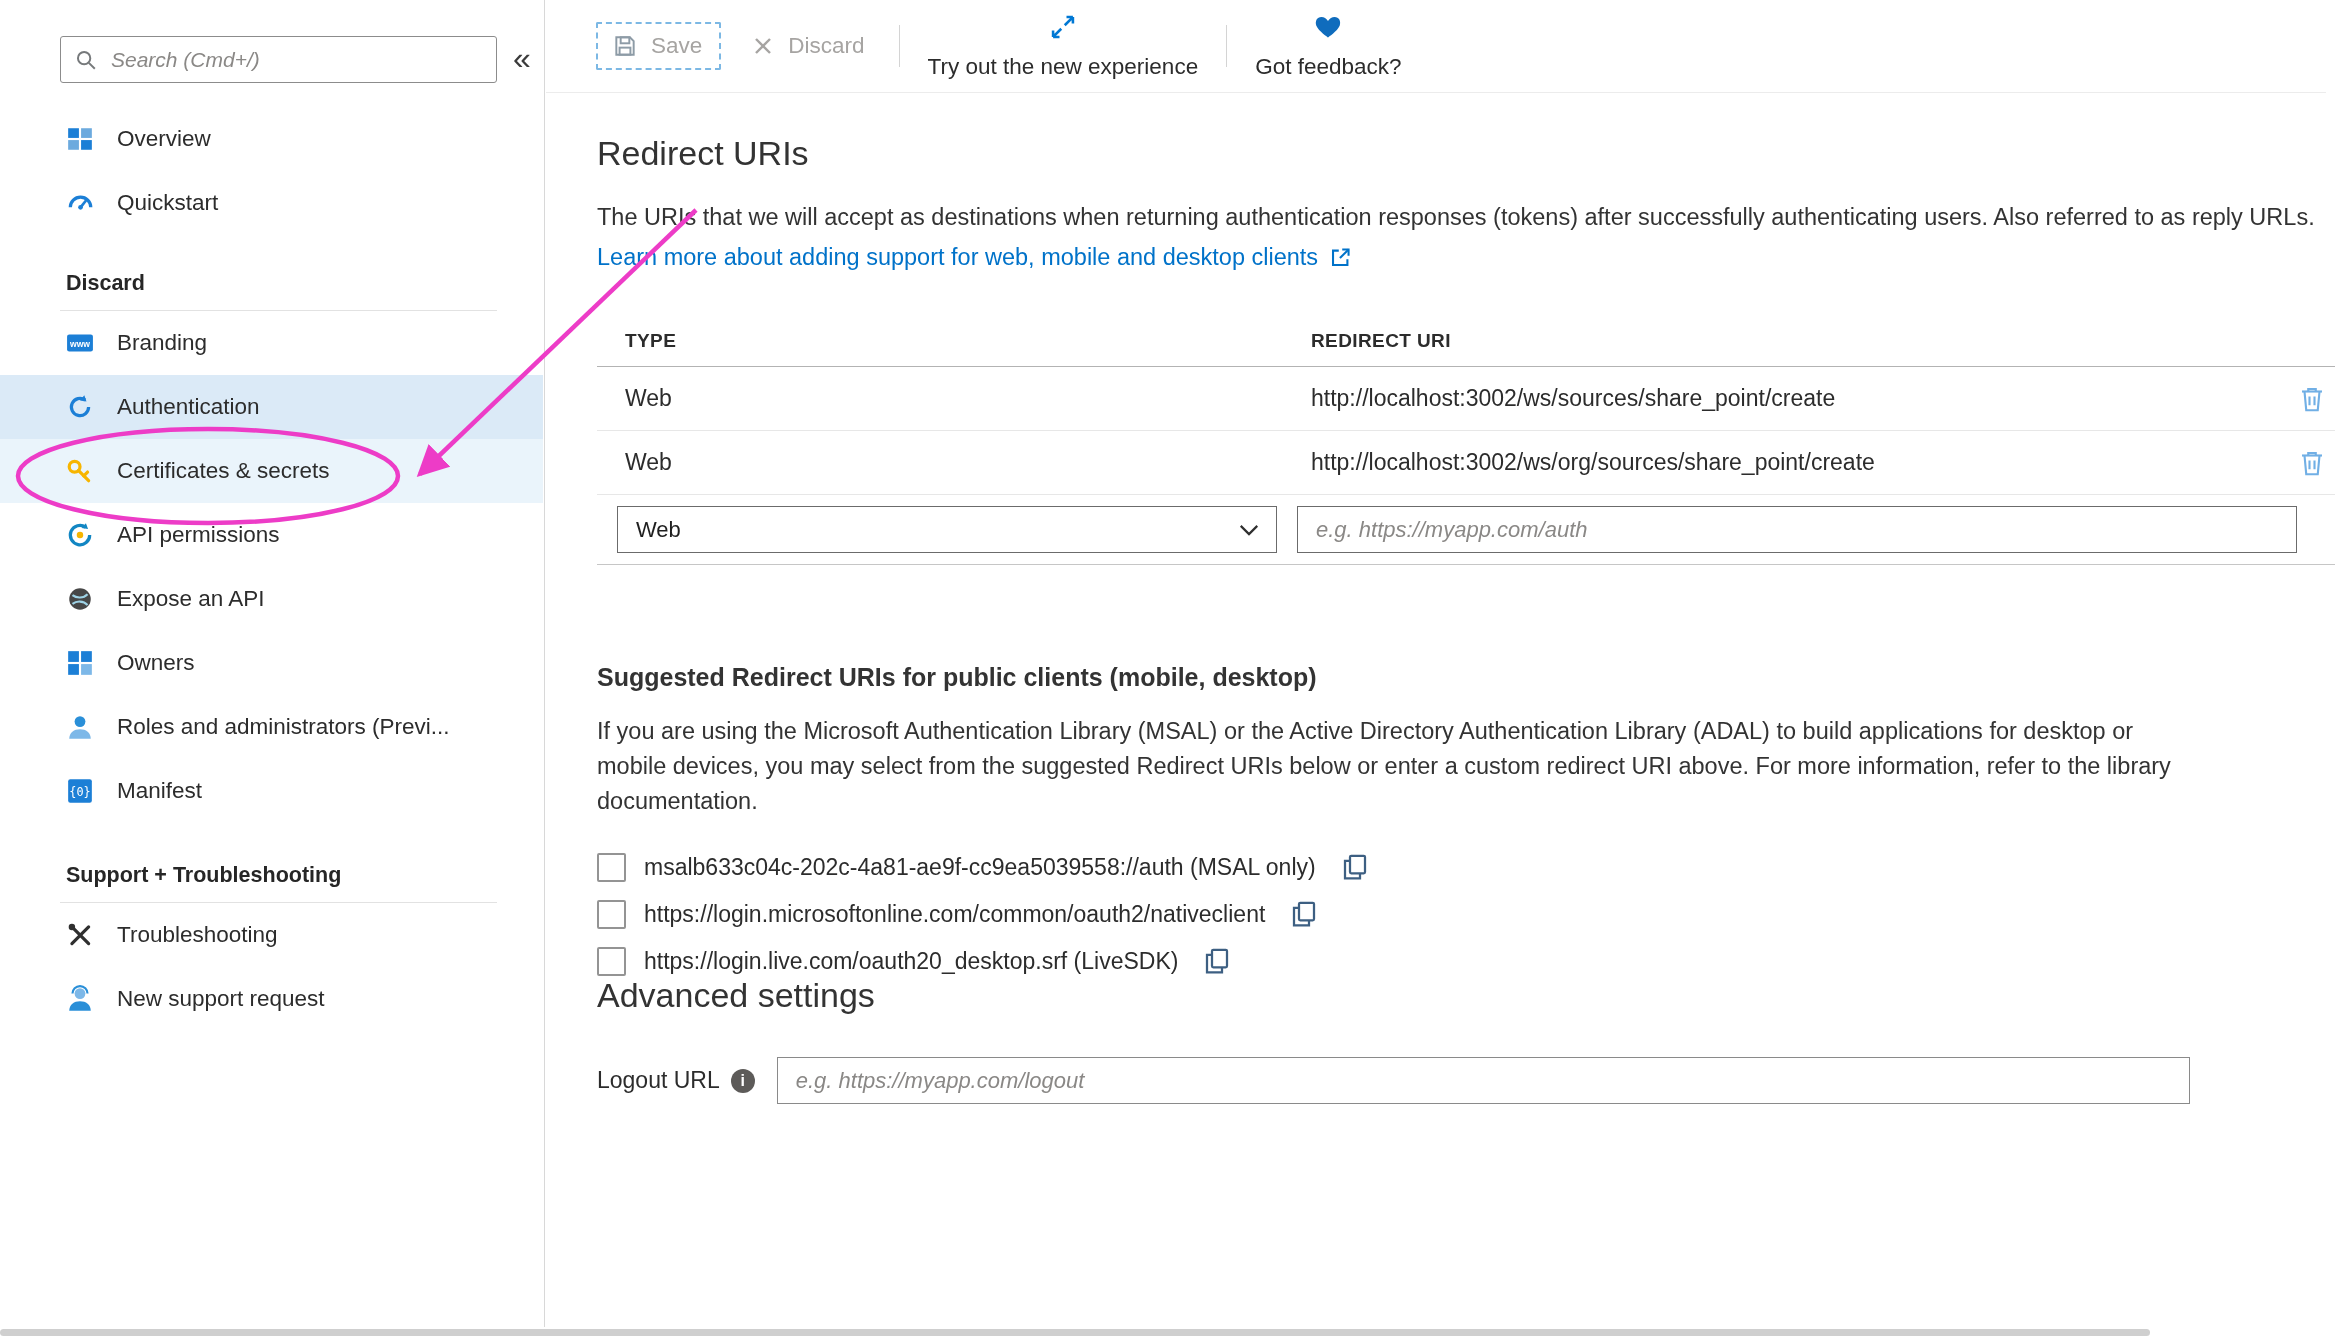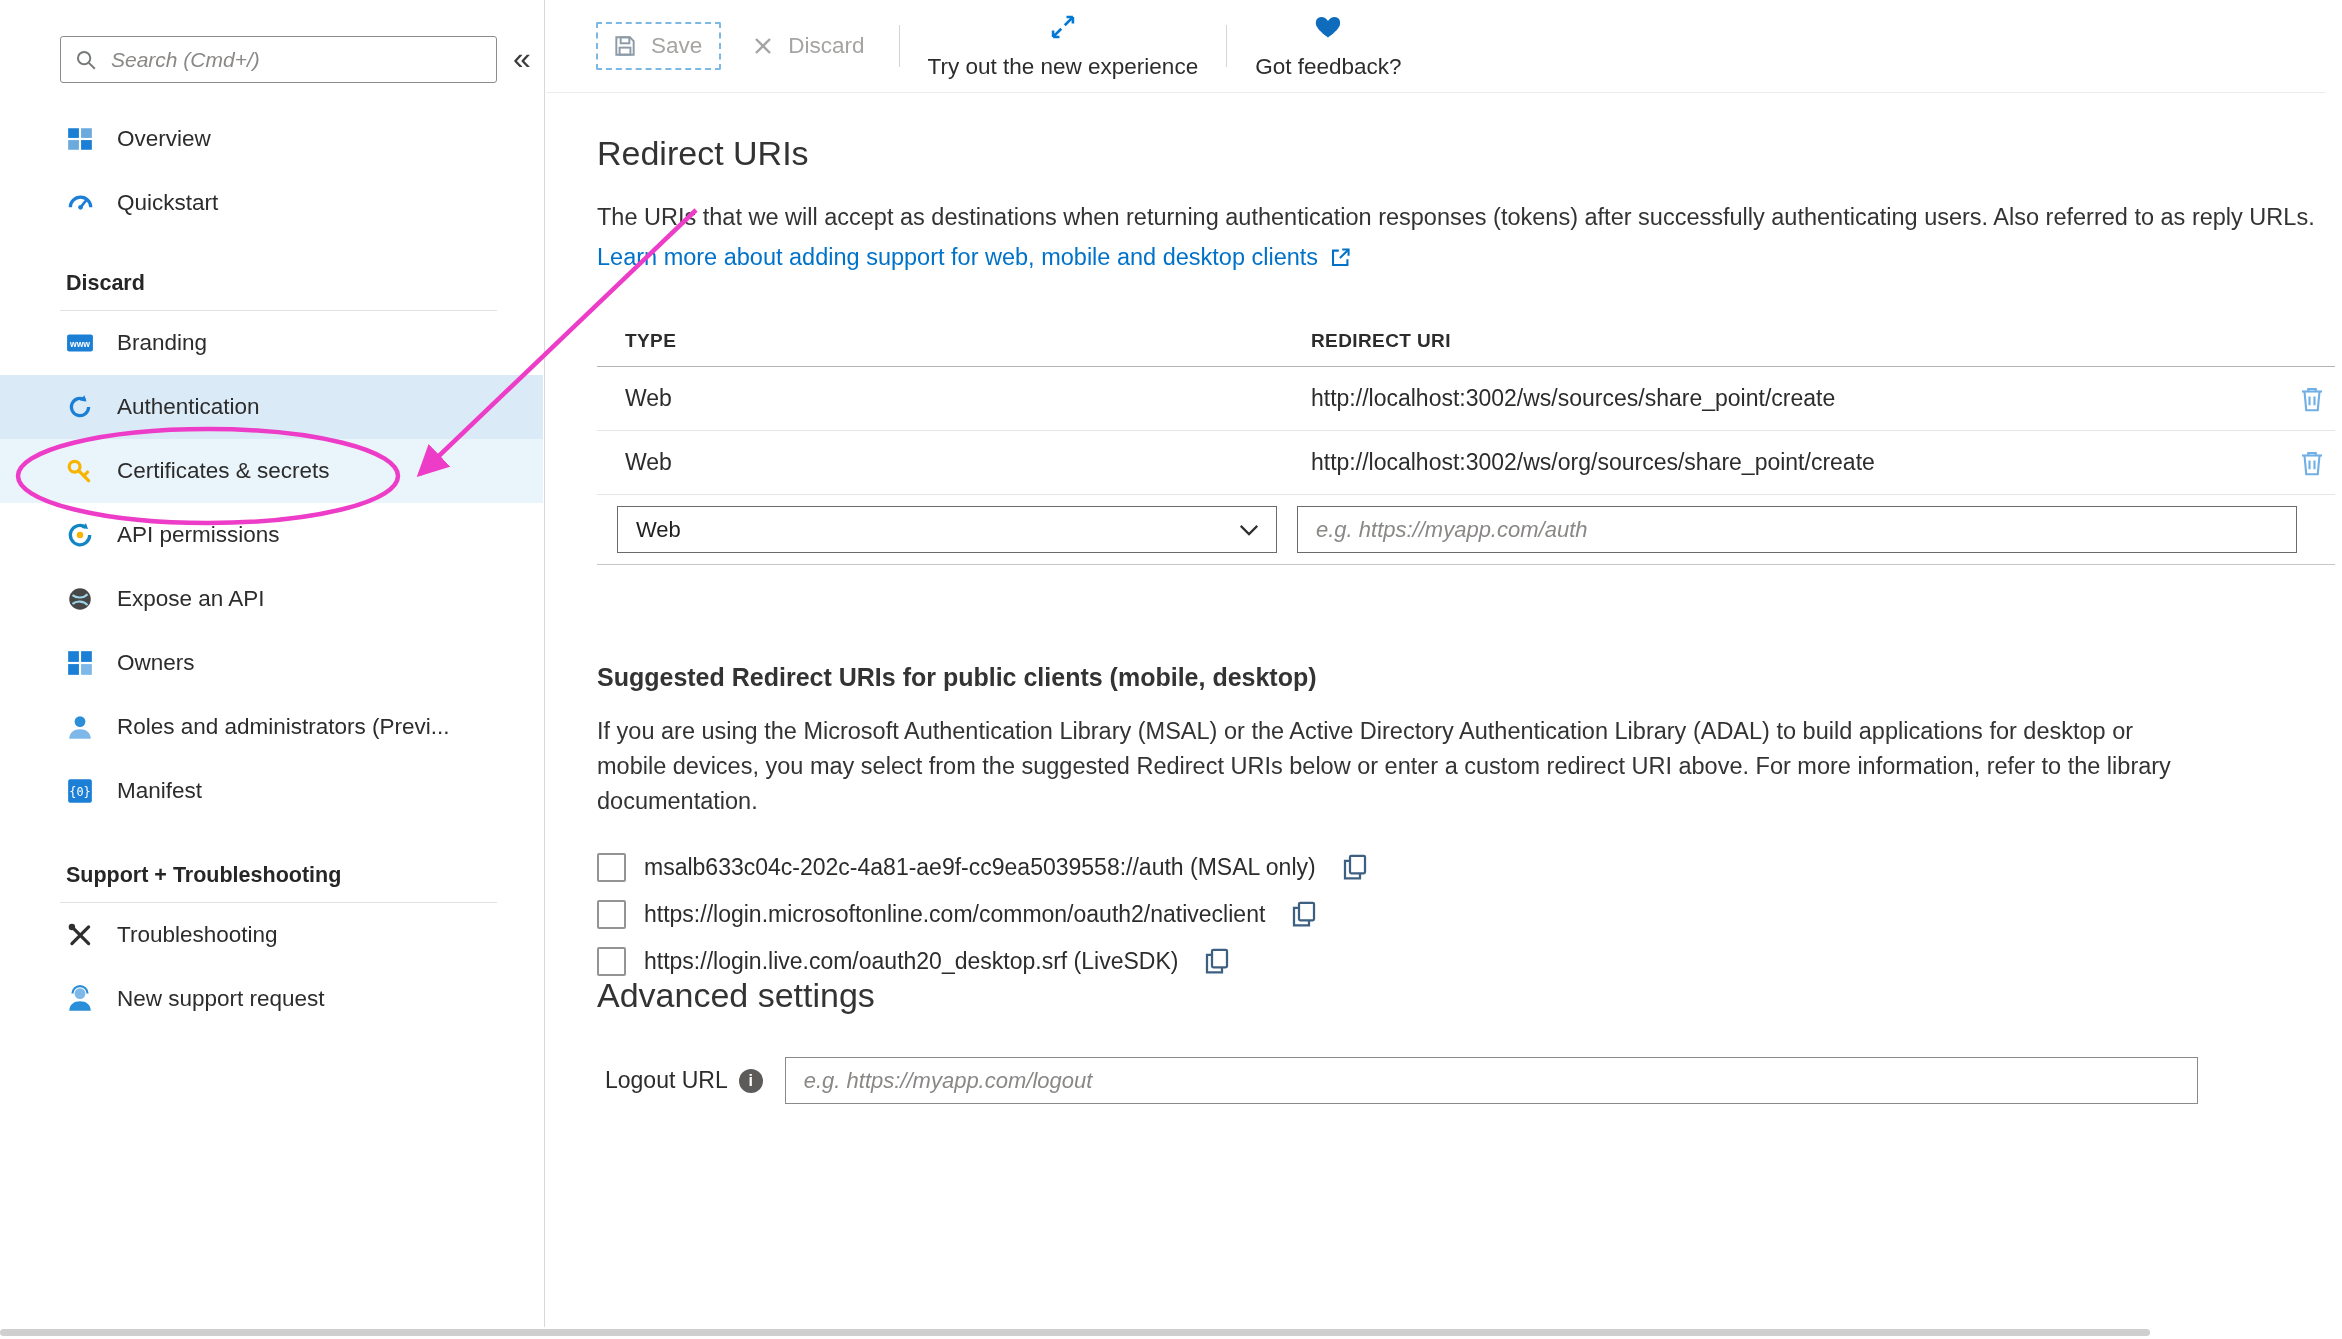--- a/index.html
+++ b/index.html
@@ -53,21 +53,21 @@
 
   h2.sub-title { margin:98px 0 0 0; font-size:25px; font-weight:bold; color:#333; }
   .desc.narrow { max-width:1595px; margin-top:22px; }
   .check-row { display:flex; align-items:center; margin-top:17px; font-size:23px; color:#2c2c2c; }
   .check-row.first { margin-top:33px; }
   .checkbox { width:29px; height:29px; border:2px solid #949494; border-radius:2px; background:#fff; flex:none; cursor:pointer; }
   .check-label { margin-left:18px; }
   .copy-btn { margin-left:24px; background:none; border:none; padding:0; cursor:pointer; display:flex; }
 
   h1.advanced { }
-  .logout-row { display:flex; align-items:center; margin-top:42px; font-size:23px; color:#2c2c2c;margin-left:8px; }
+  .logout-row { display:flex; align-items:center; margin-top:42px; font-size:23px; color:#2c2c2c; }
   .info-dot { margin-left:11px; width:24px; height:24px; border-radius:50%; background:#5d5b59; color:#fff; font-size:16px; font-weight:bold; display:flex; align-items:center; justify-content:center; flex:none; }
   .logout-input { margin-left:22px; width:1413px; height:47px; border:1px solid #8a8a8a; padding:0 18px; font-family:"Liberation Sans", sans-serif; font-size:22px; color:#333; }
 
   
   .hscroll { position:absolute; left:0; right:0; bottom:0; height:12px; background:#fff; }
   .hscroll .thumb { position:absolute; left:0; bottom:3px; height:7px; width:2150px; background:#cfcfcf; border-radius:4px; }
 
   
   .annotation { position:absolute; left:0; top:0; width:2342px; height:1339px; pointer-events:none; z-index:60; }
 </style>

